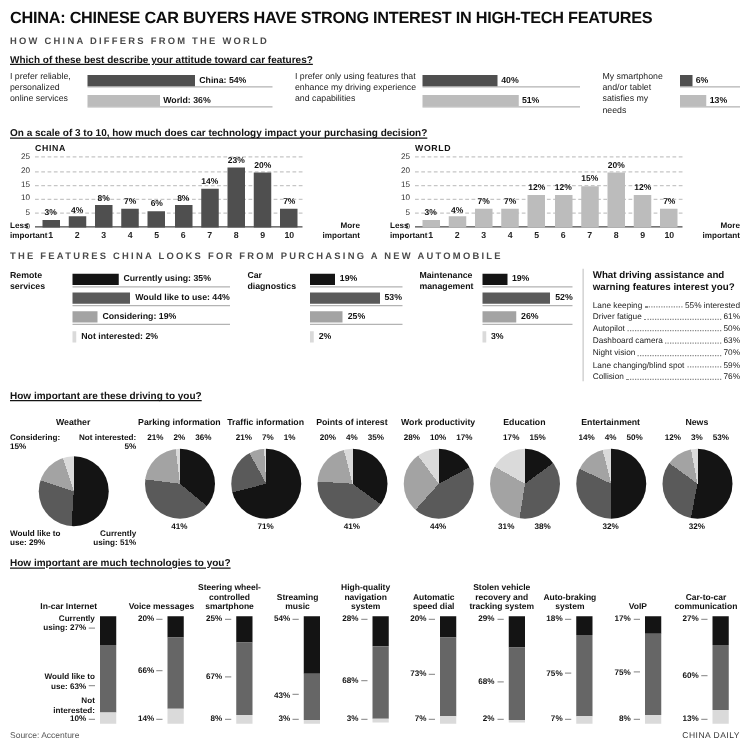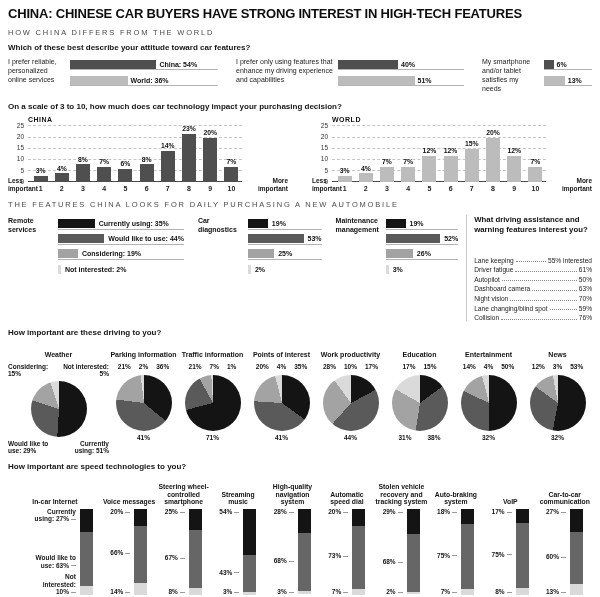--- a/index.html
+++ b/index.html
@@ -1,22 +1,22 @@
 <!DOCTYPE html>
 <html><head>
 <meta charset="utf-8">
 <style>
   * { margin:0; padding:0; box-sizing:border-box; }
   html,body { background:#fff; }
   body { font-family:"Liberation Sans", sans-serif; color:#111; }
   .page { width:600px; height:597px; padding:6px 8px 4px; overflow:hidden; position:relative; background:#fff; }
 
   .title { font-size:13px; font-weight:800; letter-spacing:-0.2px; color:#0d0d0d; margin-bottom:7px; }
-  .kicker { font-size:7.5px; color:#4a4a4a; letter-spacing:1.8px; margin-bottom:6px; font-weight:400; }
-  .q { font-size:8px; font-weight:700; margin-bottom:5px; color:#141414; }
+  .kicker { font-size:7.5px; color:#4a4a4a; letter-spacing:1.8px; margin-bottom:6px; font-weight:700; }
+  .q { font-size:8px; font-weight:700; margin-bottom:5px; color:#141414;text-decoration:underline; }
 
   
   .att { display:flex; gap:18px; margin:2px 0 9px; }
   .att-group { display:flex; }
   .att-group.g0 { width:210px; }
   .att-group.g1 { width:228px; }
   .att-group.g2 { flex:1; }
   .att-label { font-size:7px; line-height:1.3; width:62px; padding-right:5px; color:#222; }
   .att-group.g1 .att-label { width:102px; }
   .att-bars { flex:1; padding-top:1px; }
@@ -47,21 +47,21 @@
   .mid-left { flex:1; padding-right:8px; }
   .services { display:flex; gap:14px; }
   .svc-col { flex:1; display:flex; }
   .svc-label { width:50px; font-weight:700; font-size:7px; line-height:1.2; padding-top:2px; }
   .svc-bars { flex:1; }
   .svc-row { height:15px; display:flex; align-items:flex-end; border-bottom:1px solid #b3b3b3; }
   .svc-row.nolin { border-bottom:none; }
   .svc-bar { height:9px; margin-bottom:1px; }
   .svc-text { font-weight:700; font-size:7px; margin-left:4px; white-space:nowrap; line-height:10px; }
   .assist { width:128px; border-left:1px solid #c9c9c9; padding-left:7px; }
-  .assist-title { font-weight:700; font-size:7.8px; line-height:1.2; margin-bottom:20px; }
+  .assist-title { font-weight:700; font-size:7.8px; line-height:1.2; margin-bottom:4px; }
   .assist-row { display:flex; align-items:flex-end; font-size:6.6px; color:#222; height:9.6px; }
   .assist-dots { flex:1; border-bottom:1px dotted #8a8a8a; margin:0 2px 1.5px; }
   .assist-label, .assist-value { white-space:nowrap; }
 
   
   .pies { display:flex; margin:2px 0 8px; }
   .pie-col { width:69px; display:flex; flex-direction:column; align-items:center; }
   .pie-col.wide { width:101px; }
   .pie-title { font-weight:700; font-size:7px; line-height:1.15; text-align:center; height:17px; display:flex; align-items:flex-end; justify-content:center; margin-bottom:4px; }
   .pie-top { font-weight:700; font-size:6.5px; display:flex; gap:8px; min-height:9px; margin-bottom:3px; justify-content:center; line-height:1.1; }
@@ -279,21 +279,21 @@
           <div class="x-cell">7</div>
           <div class="x-cell">8</div>
           <div class="x-cell">9</div>
           <div class="x-cell">10</div>
         </div>
         <div class="edge-label less">Less important</div>
         <div class="edge-label more">More important</div>
       </div>
   </div>
 
-  <div class="kicker">THE FEATURES CHINA LOOKS FOR DAILY PURCHASING A NEW AUTOMOBILE</div>
+  <div class="kicker">THE FEATURES CHINA LOOKS FOR FROM PURCHASING A NEW AUTOMOBILE</div>
 
   <div class="mid">
     <div class="mid-left">
       <div class="services" id="services">
           <div class="svc-col">
             <div class="svc-label">Remote services</div>
             <div class="svc-bars">
               <div class="svc-row">
                 <div class="svc-bar" style="width: 36.75px; background: rgb(20, 20, 20);"></div>
                 <span class="svc-text">Currently using: 35%</span>
@@ -491,21 +491,21 @@
           <span>3%</span>
           <span>53%</span>
         </div>
         <div class="pie-circle" style="background: conic-gradient(rgb(20, 20, 20) 0deg, rgb(20, 20, 20) 190.8deg, rgb(90, 90, 90) 190.8deg, rgb(90, 90, 90) 306deg, rgb(163, 163, 163) 306deg, rgb(163, 163, 163) 349.2deg, rgb(218, 218, 218) 349.2deg, rgb(218, 218, 218) 360deg);"></div>
         <div class="pie-bottom">
           <span>32%</span>
         </div>
       </div>
     </div>
 
-  <div class="q">How important are speed technologies to you?</div>
+  <div class="q">How important are much technologies to you?</div>
   <div class="tech" id="tech">
       <div class="tech-col first">
         <div class="tech-head">In-car Internet</div>
         <div class="tech-body">
           <div class="tech-lab wrap" style="top: -1px;">Currently using: 27%</div>
           <div class="tech-lab wrap" style="top: 45.31px;">Would like to use: 63%</div>
           <div class="tech-lab wrap" style="bottom: -1px;">Not interested: 10%</div>
           <div class="tech-bar">
             <div class="tech-seg" style="height: 23.22px; background: rgb(20, 20, 20);"></div>
             <div class="tech-seg" style="height: 54.18px; background: rgb(102, 102, 102);"></div>

